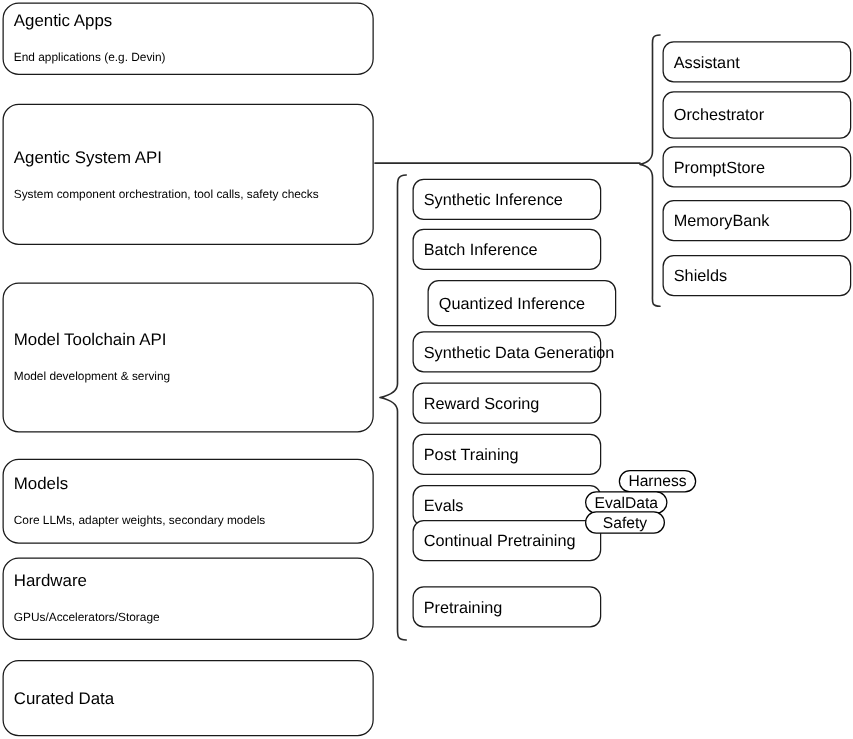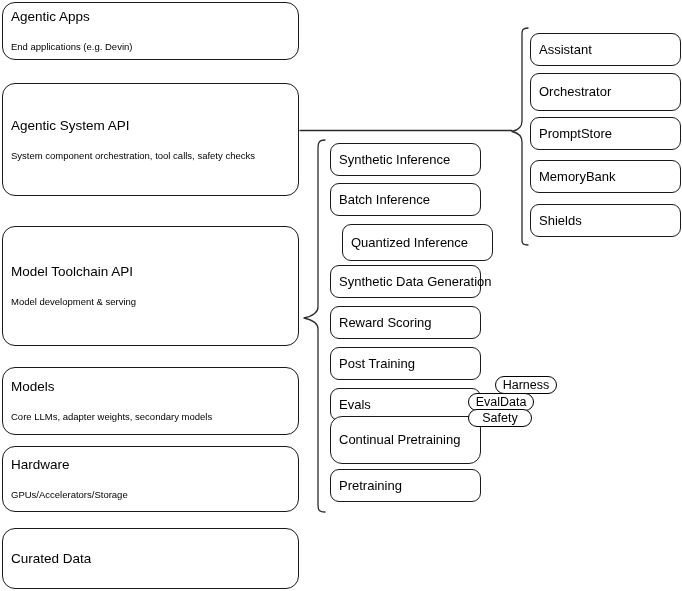--- a/index.html
+++ b/index.html
@@ -133,21 +133,21 @@
   </div>
   <div class="box item-box" style="left:330px; top:306px; width:151px; height:33px;">
     <div class="title">Reward Scoring</div>
   </div>
   <div class="box item-box" style="left:330px; top:347px; width:151px; height:33px;">
     <div class="title">Post Training</div>
   </div>
   <div class="box item-box" style="left:330px; top:388px; width:151px; height:33px;">
     <div class="title">Evals</div>
   </div>
-  <div class="box item-box" style="left:330px; top:416px; width:151px; height:48px;border-radius:12px;">
+  <div class="box item-box" style="left:330px; top:416px; width:151px; height:33px;">
     <div class="title">Continual Pretraining</div>
   </div>
   <div class="box item-box" style="left:330px; top:469px; width:151px; height:33px;">
     <div class="title">Pretraining</div>
   </div>
 
   <div class="box item-box" style="left:530px; top:33px; width:151px; height:33px;">
     <div class="title">Assistant</div>
   </div>
   <div class="box item-box" style="left:530px; top:73px; width:151px; height:38px;">

